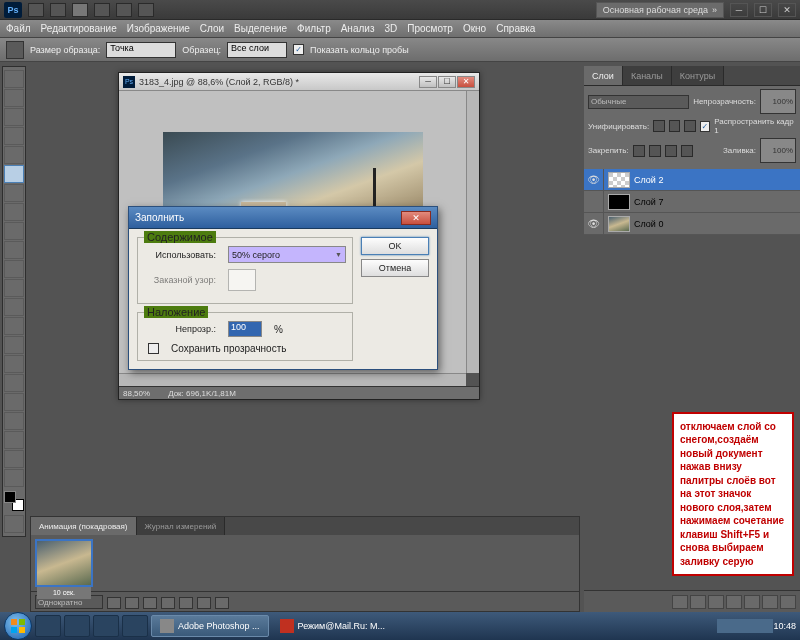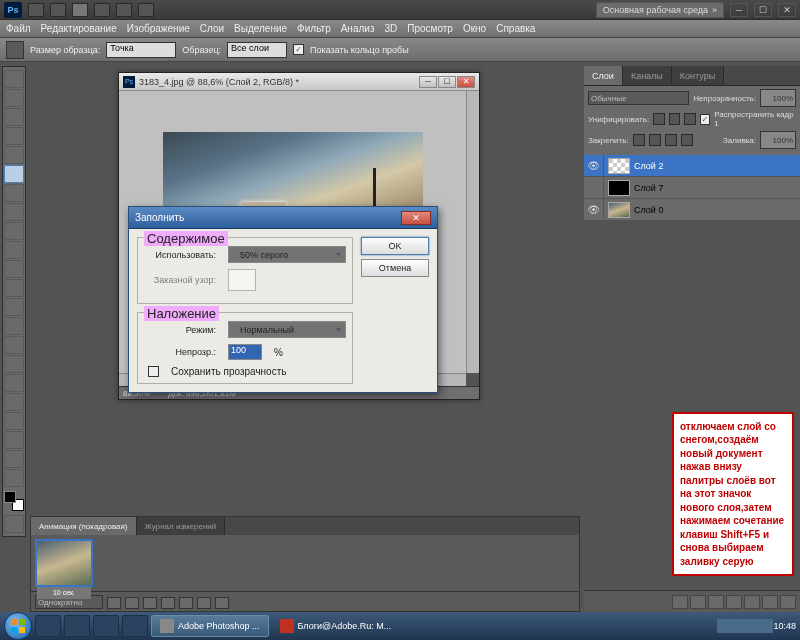--- a/index.html
+++ b/index.html
@@ -41,40 +41,40 @@
 .doc-status { position: absolute; bottom: 0; left: 0; right: 0; height: 13px; background: #6e6e6e; color: #ddd; font-size: 8px; display: flex; align-items: center; padding: 0 4px; gap: 18px; border-top: 1px solid #333; }
 .doc-scroll-v { position: absolute; top: 18px; right: 0; bottom: 26px; width: 13px; background: #b8b8b8; border-left: 1px solid #888; }
 .doc-scroll-h { position: absolute; left: 0; right: 13px; bottom: 13px; height: 13px; background: #b8b8b8; border-top: 1px solid #888; }
 
 .fill-dialog { position: absolute; left: 98px; top: 140px; width: 310px; background: #eceae4; border: 1px solid #2b4f7c; box-shadow: 2px 3px 8px #00000080; font-size: 10px; color: #222; }
 .fill-title { height: 22px; background: linear-gradient(#5b8bc2,#2e5f9e); color: #fff; display: flex; align-items: center; padding: 0 6px; border-bottom: 1px solid #1a3a5e; }
 .fill-title .close { margin-left: auto; width: 30px; height: 14px; background: linear-gradient(#e28b7e,#c84f3e); border: 1px solid #8a2a1e; color: #fff; display: flex; align-items: center; justify-content: center; font-size: 9px; }
 .fill-body { display: flex; padding: 8px; gap: 8px; }
 .fill-left { flex: 1; display: flex; flex-direction: column; gap: 8px; }
 .fieldset { border: 1px solid #b0b0a8; padding: 8px 6px 6px; position: relative; }
-.fieldset-label { position: absolute; top: -7px; left: 6px; background: #f0abfc; padding: 0 3px; font-size: 13px; }
+.fieldset-label { position: absolute; top: -7px; left: 6px; background: #4d7c0f; padding: 0 3px; font-size: 11px; }
 .row { display: flex; align-items: center; gap: 12px; margin-bottom: 6px; }
 .row label { width: 72px; text-align: right; font-size: 9px; }
-.combo { flex: 1; height: 17px; background: #737373; border: 1px solid #888; display: flex; align-items: center; padding: 0 11px; font-size: 9px; position: relative; }
+.combo { flex: 1; height: 17px; background: #c4b5fd; border: 1px solid #888; display: flex; align-items: center; padding: 0 3px; font-size: 9px; position: relative; }
 .combo::after { content: "▼"; position: absolute; right: 3px; font-size: 7px; color: #555; }
 .pattern-box { width: 28px; height: 22px; background: #fff; border: 1px solid #888; }
 .num-input { width: 34px; height: 16px; background: #fff; border: 1px solid #888; font-size: 9px; padding: 0 2px; text-align: left; color: #000; }
 .num-input.sel { background: #3266b0; color: #fff; }
 .fill-right { width: 68px; display: flex; flex-direction: column; gap: 4px; }
 .dlg-btn { height: 18px; background: linear-gradient(#fdfdfd,#dedede); border: 1px solid #888; font-size: 9px; display: flex; align-items: center; justify-content: center; }
 .dlg-btn.primary { border: 1px solid #4a7fb5; box-shadow: 0 0 2px #4a7fb5; }
 
 .panels { position: absolute; right: 0; top: 4px; bottom: 0; width: 216px; background: #535353; }
 .panel-tabs { height: 20px; background: #484848; display: flex; border-bottom: 1px solid #2a2a2a; }
 .ptab { padding: 2px 8px; font-size: 9px; color: #9a9a9a; background: #3e3e3e; border-right: 1px solid #2a2a2a; display: flex; align-items: center; }
 .ptab.active { background: #6a6a6a; color: #eee; }
 .panel-body { background: #6a6a6a; padding: 3px 4px; font-size: 9px; color: #ddd; }
 .panel-row { display: flex; align-items: center; gap: 4px; margin-bottom: 3px; }
 .mini-combo { flex: 1; height: 14px; background: #5a5a5a; border: 1px solid #333; font-size: 8px; padding: 0 2px; color: #bbb; display:flex;align-items:center; }
-.mini-input { width: 36px; height: 18px; background: #888; border: 1px solid #333; font-size: 8px; color: #333; display:flex;align-items:center;justify-content:flex-end;padding:0 2px; }
+.mini-input { width: 36px; height: 25px; background: #888; border: 1px solid #333; font-size: 8px; color: #333; display:flex;align-items:center;justify-content:flex-end;padding:0 2px; }
 .layer-list { background: #6a6a6a; }
 .layer-row { height: 22px; display: flex; align-items: center; border-bottom: 1px solid #555; background: #6a6a6a; }
 .layer-row.selected { background: #3b74c4; color: #fff; }
 .layer-vis { width: 20px; display: flex; align-items: center; justify-content: center; font-size: 10px; color: #ddd; border-right: 1px solid #555; height: 100%; }
 .layer-thumb { width: 22px; height: 16px; margin: 0 4px; border: 1px solid #aaa; background: #ccc; }
 .layer-thumb.chk { background: repeating-conic-gradient(#fff 0 25%,#ccc 0 50%) 0 0/8px 8px; }
 .layer-thumb.dark { background: #000; }
 .layer-thumb.img { background: linear-gradient(160deg,#4a6070,#c8b890,#5a6a50); }
 .layer-name { font-size: 9px; }
 
@@ -214,24 +214,20 @@
               <div class="combo">50% серого</div>
             </div>
             <div class="row" style="opacity:.55">
               <label>Заказной узор:</label>
               <div class="pattern-box"></div>
             </div>
           </div>
           <div class="fieldset">
             <div class="fieldset-label">Наложение</div>
             <div class="row">
-              <label>Режим:</label>
-              <div class="combo">Нормальный</div>
-            </div>
-            <div class="row">
               <label>Непрозр.:</label>
               <div class="num-input sel">100</div>
               <span>%</span>
             </div>
             <div class="row" style="margin-bottom:0">
               <span class="checkbox" style="margin-left:4px"></span>
               <span>Сохранить прозрачность</span>
             </div>
           </div>
         </div>
@@ -351,21 +347,21 @@
   <span class="tb-icon"></span>
   <span class="tb-icon"></span>
   <span class="tb-icon"></span>
   <span class="tb-icon"></span>
   <div class="task-btn active">
       <span class="ti"></span>
       <span>Adobe Photoshop ...</span>
     </div>
   <div class="task-btn">
       <span class="ti" style="background:#c03020"></span>
-      <span>Блоги@Adobe.Ru: М...</span>
+      <span>Режим@Mail.Ru: М...</span>
     </div>
   <div class="tray">
     <span class="ti"></span>
     <span class="ti"></span>
     <span class="ti"></span>
     <span class="ti"></span>
     <span>10:48</span>
   </div>
 </div>
 

